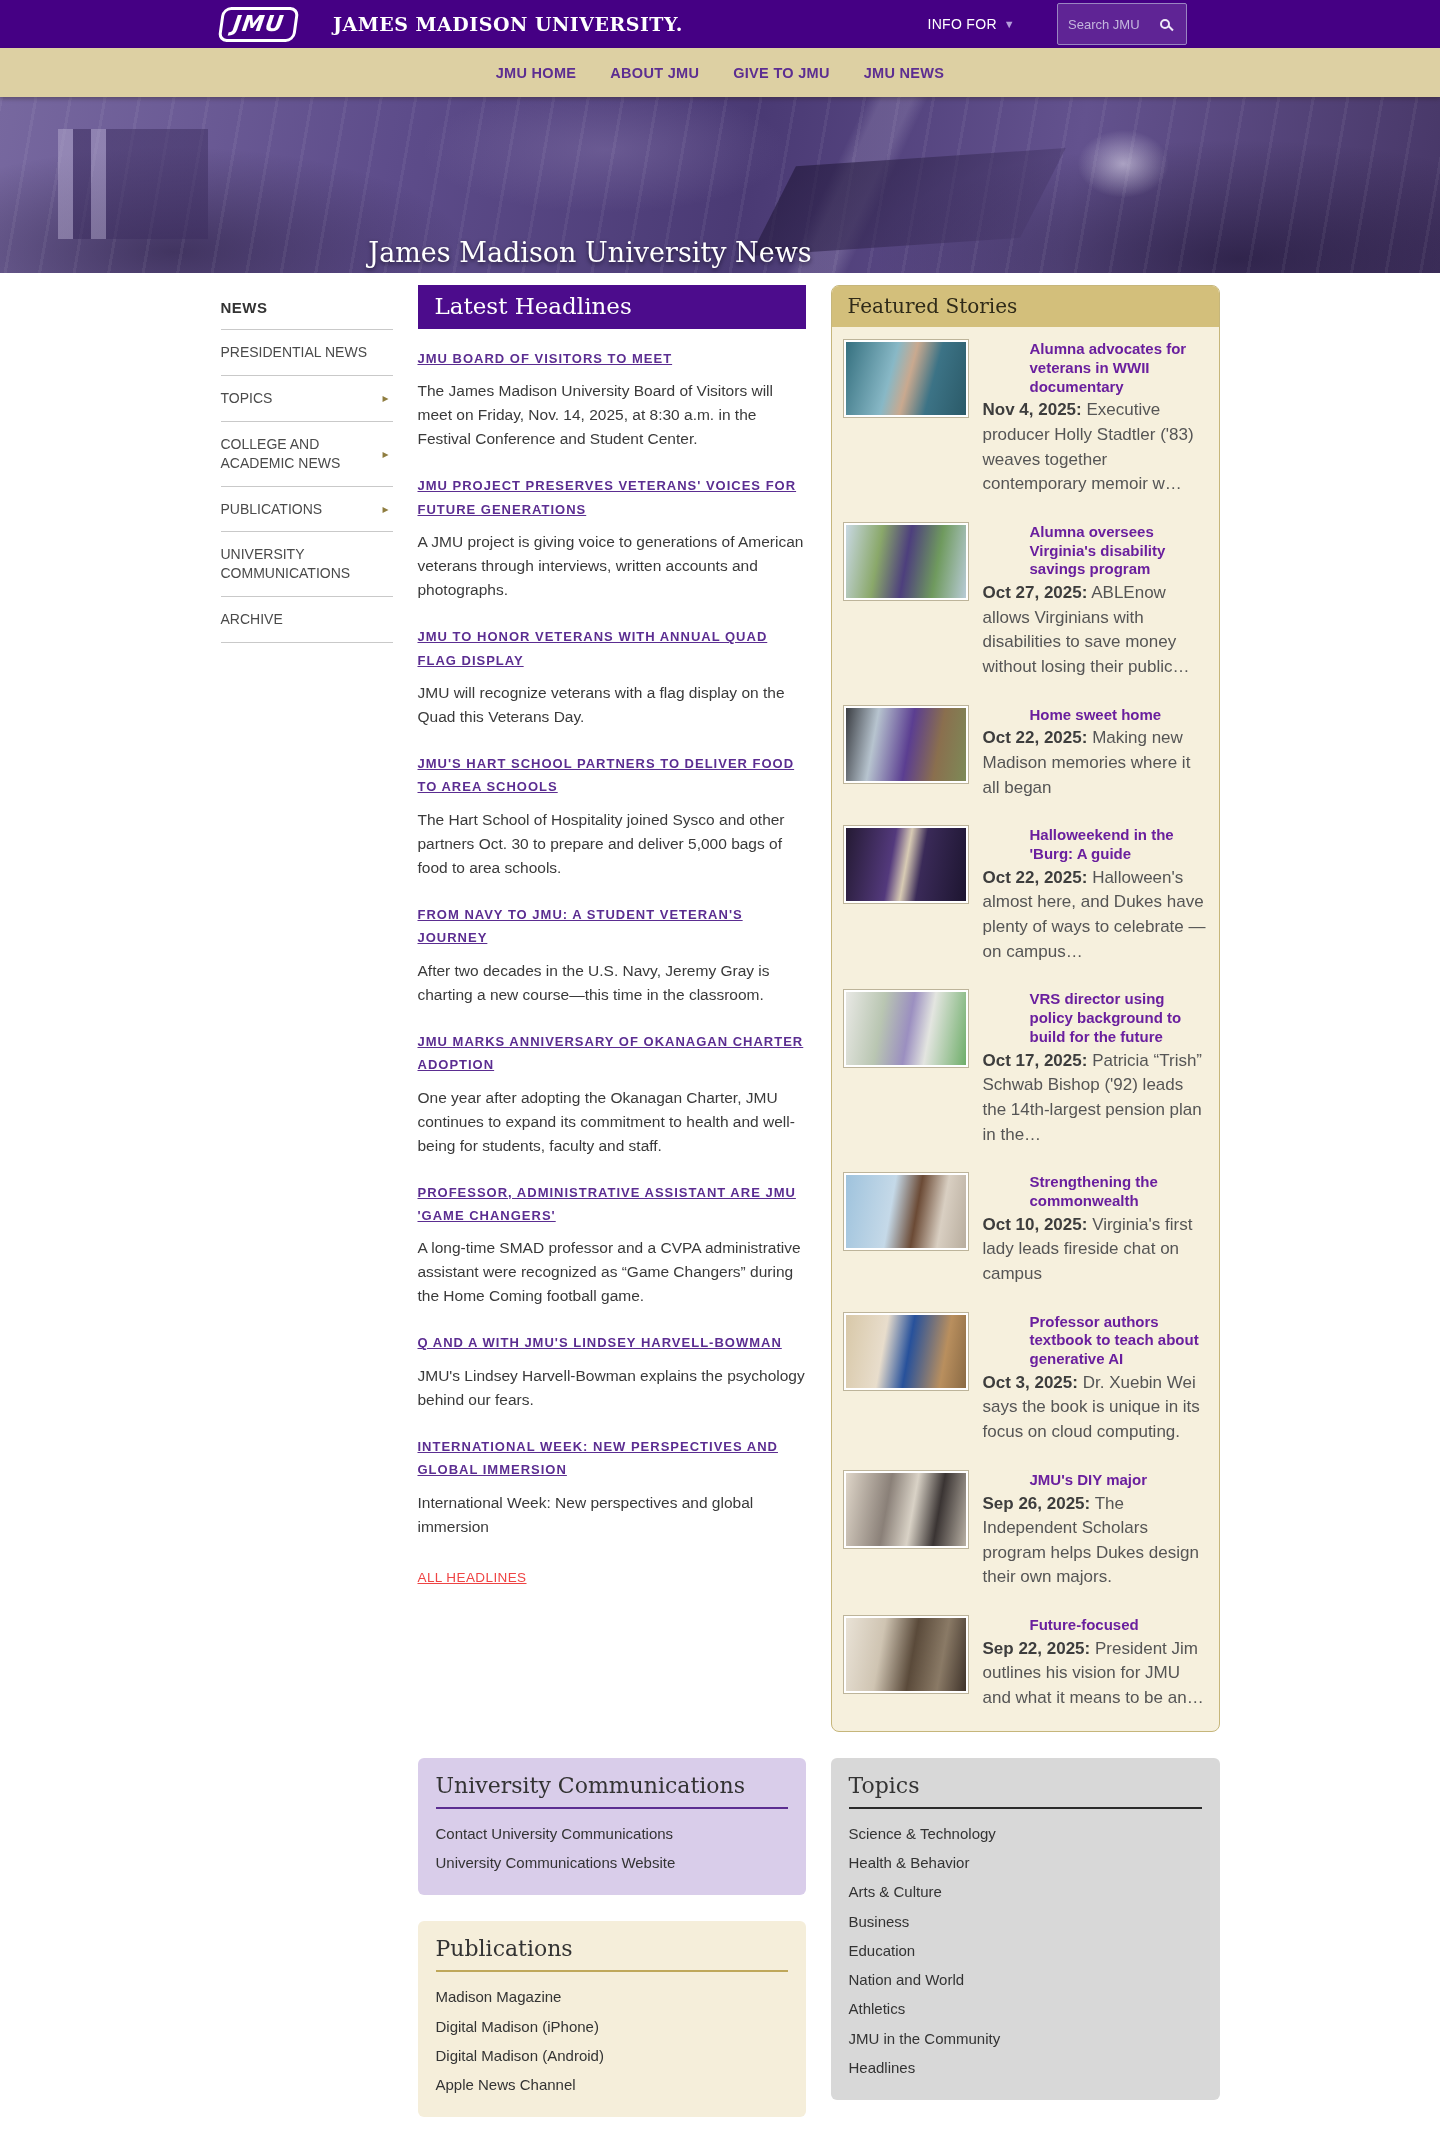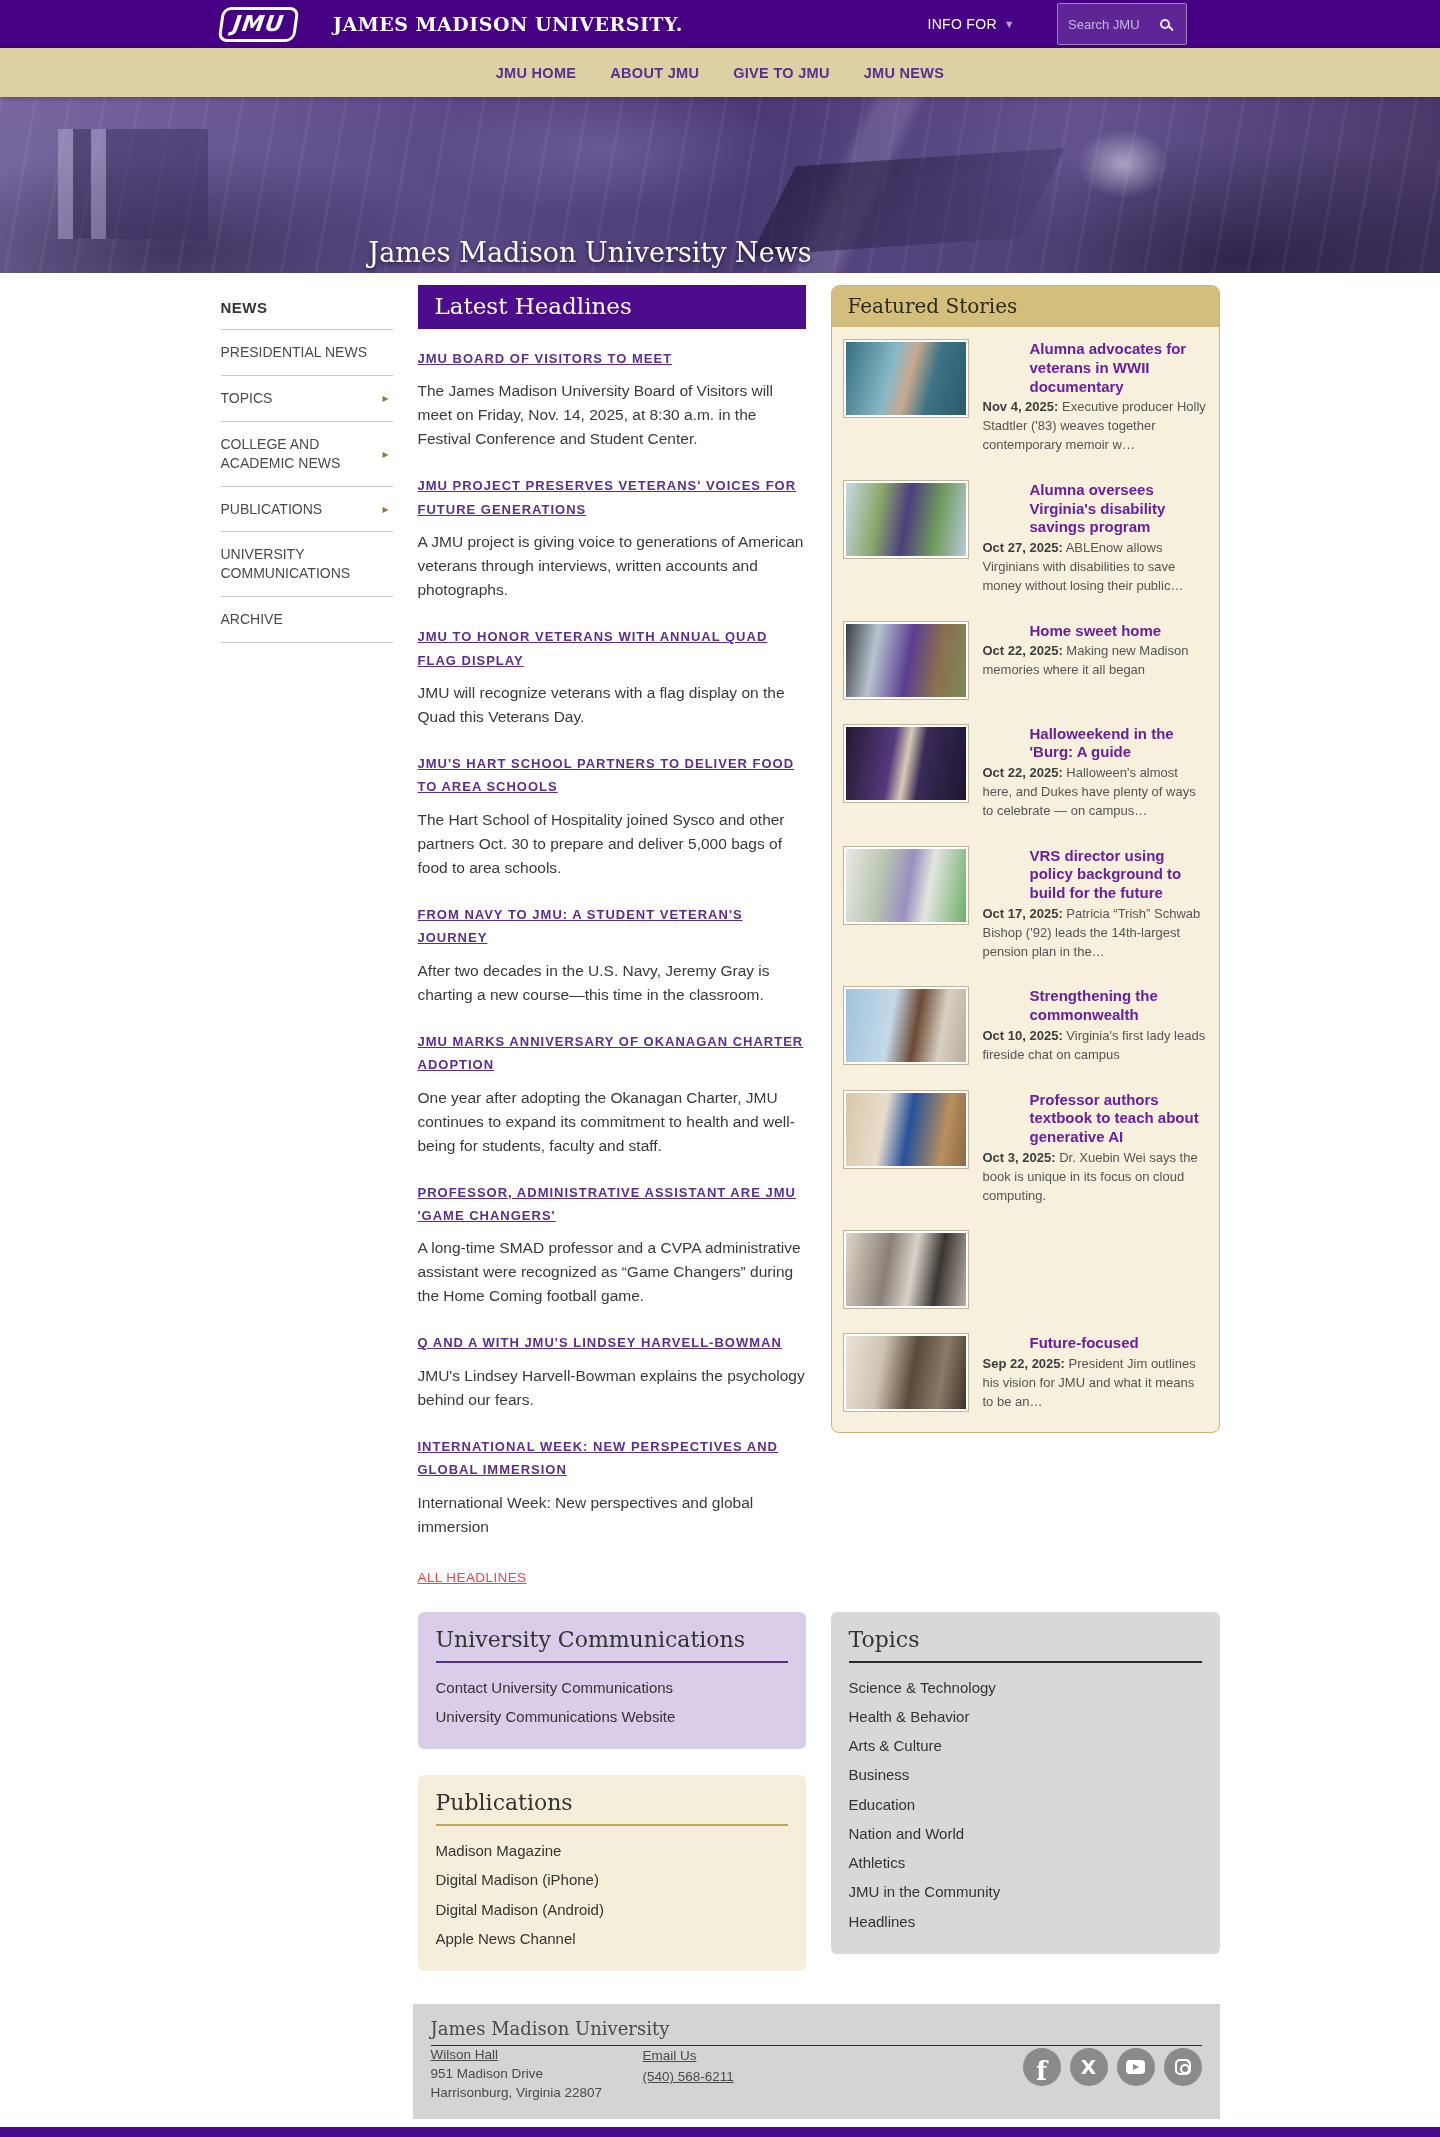--- a/index.html
+++ b/index.html
@@ -67,21 +67,21 @@
   
   .feat-col { grid-column:3; grid-row:1; }
   .fs-box { border:1px solid #c6b67b; border-radius:8px; background:#f6f0dd; overflow:hidden; }
   .fs-head { background:#d3bf7b; color:#2f2a18; font-family:"DejaVu Serif",serif; font-size:20px; padding:8px 16px 9px; }
   .fs-body { padding:13px 12px 16px; }
   .fs-item { display:flex; margin-bottom:26px; }
   .fs-item:last-child { margin-bottom:4px; }
   .fs-thumb { flex:0 0 124px; height:77px; border:2px solid #fff; box-shadow:0 0 0 1px #bdb49a; }
   .fs-text { margin-left:15px; }
   .fs-title { display:block; color:#6a1f9e; font-size:15px; font-weight:bold; line-height:1.25; text-decoration:none; margin-bottom:2px;margin-left:47px; }
-  .fs-desc { margin:2px 0 0; font-size:13px; line-height:1.45; color:#555; }
+  .fs-desc { margin:2px 0 0; font-size:17px; line-height:1.45; color:#555; }
   .fs-date { color:#3d3d3d; }
 
   
   .boxes-mid { grid-column:2; grid-row:2; }
   .box { padding:15px 18px 18px; }
   .box-title { font-family:"DejaVu Serif",serif; font-size:22px; color:#333; padding-bottom:9px; }
   .box a { display:block; color:#333; font-size:15px; line-height:1.95; text-decoration:none; }
   .box-comms { background:#d9cdea; border-radius:6px; }
   .box-comms .box-title { border-bottom:2px solid #5c2d91; }
   .box-comms a:first-of-type { margin-top:10px; }
@@ -272,20 +272,24 @@
           <div class="fs-item">
             <div class="fs-thumb" style="background:linear-gradient(100deg,#d8c8a8 0%,#e8ddcc 32%,#27519b 52%,#b98f5e 80%,#8a6a44 100%)"></div>
             <div class="fs-text">
               <a class="fs-title">Professor authors textbook to teach about generative AI</a>
               <p class="fs-desc"><b class="fs-date">Oct 3, 2025:</b> <span>Dr. Xuebin Wei says the book is unique in its focus on cloud computing.</span></p>
             </div>
           </div>
 
           <div class="fs-item">
             <div class="fs-thumb" style="background:linear-gradient(100deg,#ded5c8 0%,#8a8078 35%,#d9d2c6 55%,#3a3433 75%,#b8b0a4 100%)"></div>
+            <div class="fs-text">
+              <a class="fs-title">JMU's DIY major</a>
+              <p class="fs-desc"><b class="fs-date">Sep 26, 2025:</b> <span>The Independent Scholars program helps Dukes design their own majors.</span></p>
+            </div>
           </div>
 
           <div class="fs-item">
             <div class="fs-thumb" style="background:linear-gradient(100deg,#e9e2d6 0%,#cfc4b2 30%,#5a4a3a 55%,#8a7a66 78%,#3f332a 100%)"></div>
             <div class="fs-text">
               <a class="fs-title">Future-focused</a>
               <p class="fs-desc"><b class="fs-date">Sep 22, 2025:</b> <span>President Jim outlines his vision for JMU and what it means to be an…</span></p>
             </div>
           </div>
 

